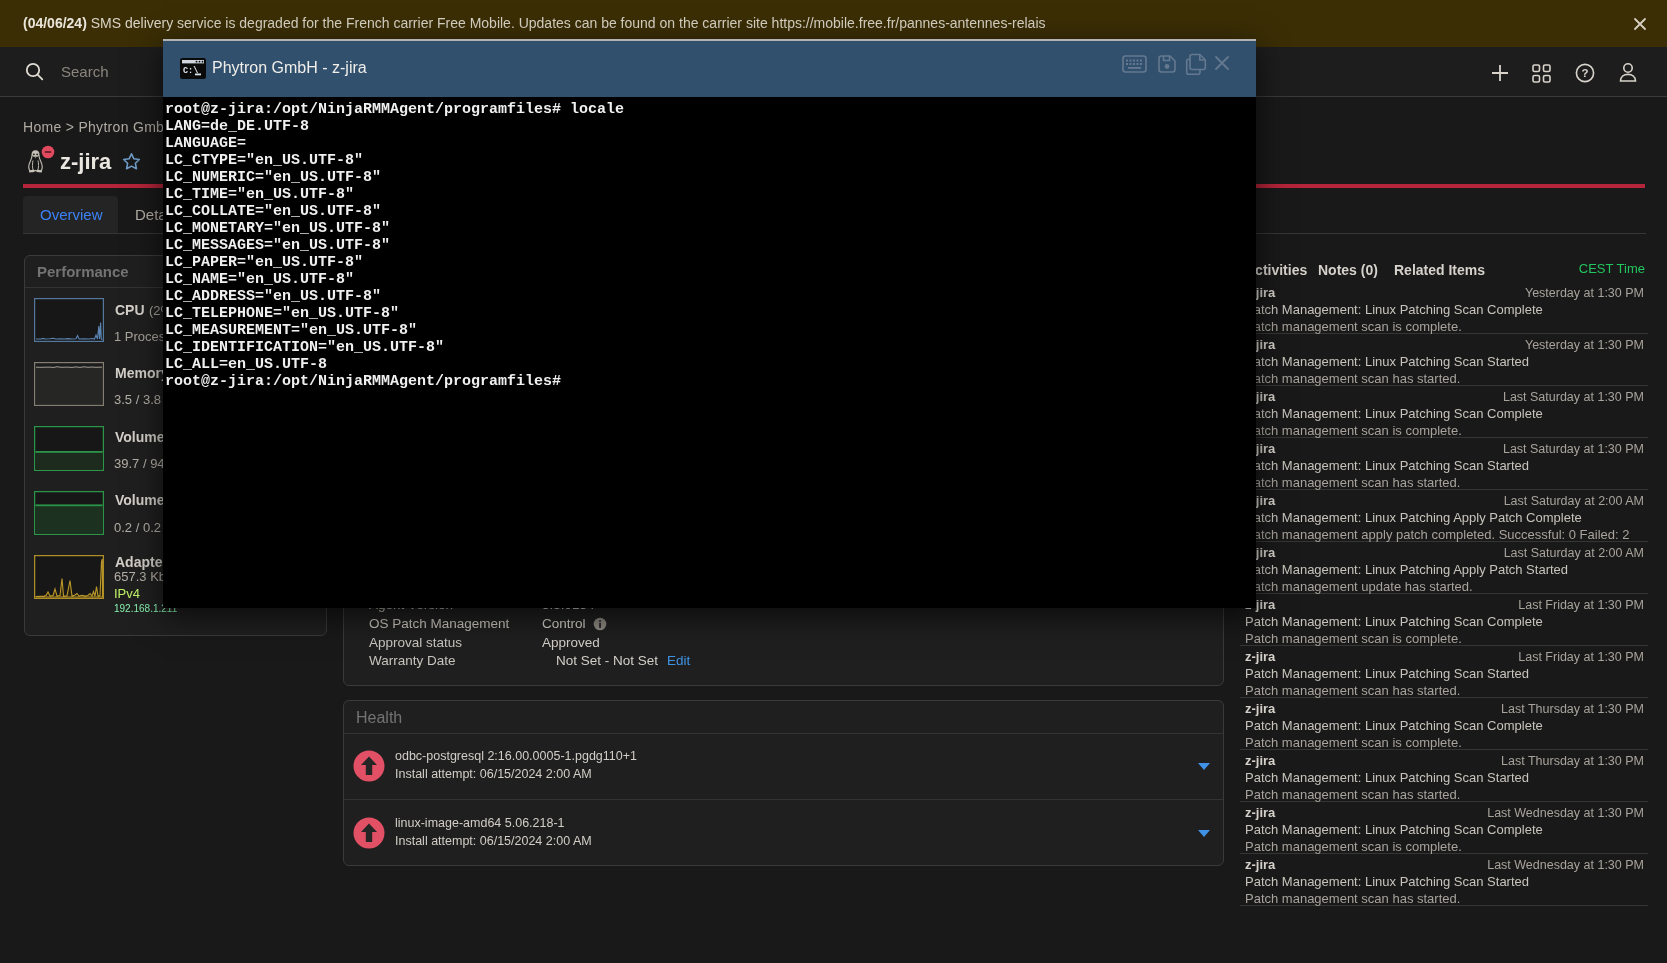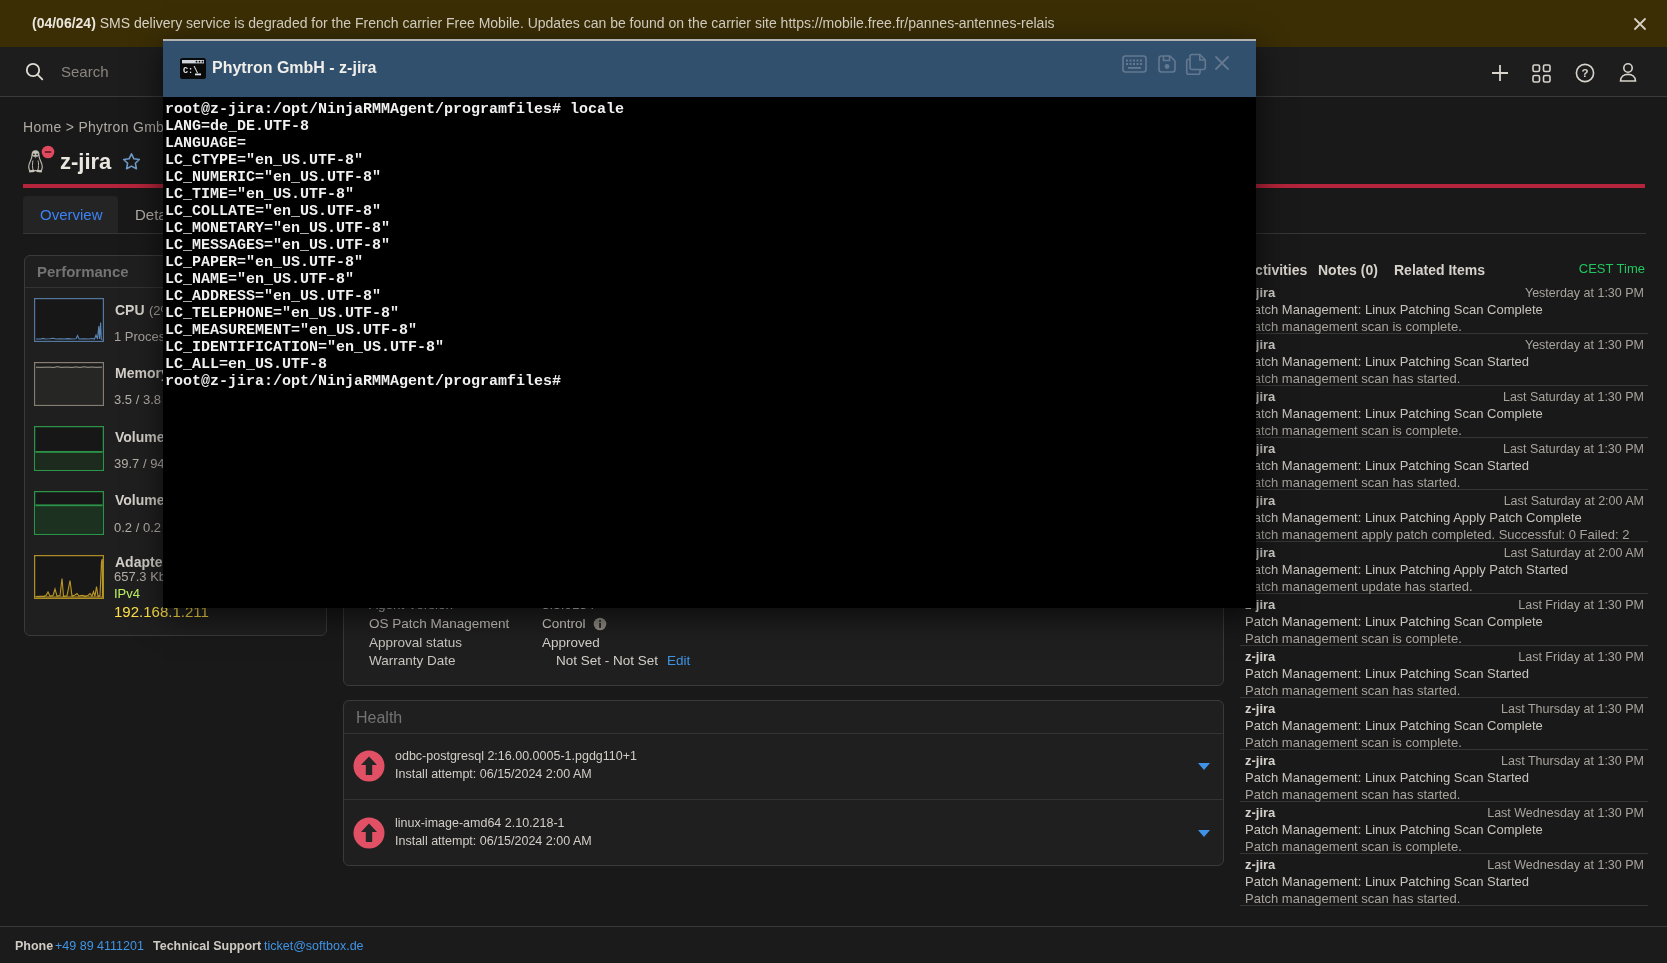--- a/index.html
+++ b/index.html
@@ -3,21 +3,21 @@
 <meta charset="utf-8">
 <style>
   * { margin:0; padding:0; box-sizing:border-box; }
   html,body { width:1667px; height:963px; overflow:hidden; background:#191919;
     font-family:"Liberation Sans", sans-serif; }
   .abs { position:absolute; }
   #page { position:relative; width:1667px; height:963px; background:#191919; }
 
   
   #banner { left:0; top:0; width:1667px; height:47px; background:#3b2e05;
-    color:#d8d3c6; font-size:14px; line-height:47px; padding-left:32px; }
+    color:#d8d3c6; font-size:14px; line-height:47px; padding-left:23px; }
   #banner b { color:#eae6dc; font-weight:700; }
 
   
   #header { left:0; top:47px; width:1667px; height:50px; background:#1d1d1d;
     border-bottom:1px solid #3a3a3a; }
   #searchtxt { left:61px; top:63px; font-size:15px; color:#8a867e; }
 
   
   #crumb { left:23px; top:119px; font-size:14px; letter-spacing:.3px; color:#b0aba3; }
   #devname { left:60px; top:149px; font-size:22px; font-weight:700; color:#eae7e1; }
@@ -54,21 +54,21 @@
   
   #footer { left:0; top:926px; width:1667px; height:37px; background:#1b1b1b;
     border-top:1px solid #383838; font-size:13px; color:#cfcbc4; }
 
   
   #modal { left:163px; top:39px; width:1093px; height:569px;
     box-shadow:0 8px 30px rgba(0,0,0,.65); }
   #mtop { position:absolute; left:0; top:0; width:1093px; height:1.5px; background:#b3b3b3; }
   #mtitle { position:absolute; left:0; top:1.5px; width:1093px; height:56.5px; background:#31506e; }
   #mtitle .txt { position:absolute; left:49px; top:18.5px; font-size:16px;
-    font-weight:700; color:#f0eee9; }
+    font-weight:400; color:#f0eee9; }
   #mbody { position:absolute; left:0; top:58px; width:1093px; height:511px; background:#000; }
   #term { position:absolute; left:2px; top:4px; font-family:"Liberation Mono", monospace;
     font-size:15px; font-weight:700; line-height:17px; color:#f0f0f0; white-space:pre; }
 </style>
 </head>
 <body>
 <div id="page">
   <div class="abs" id="banner"><b>(04/06/24)</b> SMS delivery service is degraded for the French carrier Free Mobile. Updates can be found on the carrier site https://mobile.free.fr/pannes-antennes-relais</div>
   <svg class="abs" style="left:1632px;top:16px" width="16" height="16" viewBox="0 0 16 16">
       <path d="M3 3 L13 13 M13 3 L3 13" stroke="#d6d0c5" stroke-width="1.8" stroke-linecap="round"></path>
@@ -162,21 +162,21 @@
   <div class="abs" style="left:115px;top:492px;font-size:14px;font-weight:700;color:#d3cfc8">Volume (/boot)</div>
   <div class="abs" style="left:114px;top:520px;font-size:13px;color:#b3aea6">0.2 / 0.2 GB free</div>
 
   <svg class="abs" style="left:34px;top:555px" width="70" height="44" viewBox="0 0 70 44">
     <rect x="0.6" y="0.6" width="68.8" height="42.8" fill="#171717" stroke="#ad8d26" stroke-width="1.3"></rect>
     <path d="M2 41.5 L10 41 L12 40.5 L14 37 L16 41 L19 40.5 L21 34 L23 41 L26 40.5 L28 23.5 L29.5 41 L33 40.7 L36 25.5 L38 41 L41 40 L43 38.5 L45 41 L48 40.2 L51 41 L54 40.5 L56 38.5 L58 41 L59.5 36.5 L61 41 L62.5 31.5 L64 41 L66 40.5 L67.5 6.5 L68.3 4 L68.6 41.5 L68.6 42 L2 42 Z" fill="#292211" stroke="#bb982a" stroke-width="1.1"></path>
   </svg>
   <div class="abs" style="left:115px;top:554px;font-size:14px;font-weight:700;color:#d3cfc8">Adapter (ens192)</div>
   <div class="abs" style="left:114px;top:569px;font-size:13px;color:#b3aea6">657.3 Kbps/s</div>
   <div class="abs" style="left:114px;top:586px;font-size:13px;color:#bef264">IPv4</div>
-  <div class="abs" style="left:114px;top:603px;font-size:15px;color:#fde047">192.168.1.211</div>
+  <div class="abs" style="left:114px;top:603px;font-size:10px;color:#86efac">192.168.1.211</div>
 
   <div class="abs panel" id="mid"></div>
   <div class="abs rowlbl" style="left:369px;top:597px">Agent Version</div>
   <div class="abs rowval" style="left:542px;top:597px">5.3.9134</div>
   <div class="abs rowlbl" style="left:369px;top:616px">OS Patch Management</div>
   <div class="abs rowval" style="left:542px;top:616px">Control</div>
   <div class="abs rowlbl" style="left:369px;top:635px">Approval status</div>
   <div class="abs rowval" style="left:542px;top:635px">Approved</div>
   <div class="abs rowlbl" style="left:369px;top:653px">Warranty Date</div>
   <div class="abs rowval" style="left:556px;top:653px">Not Set - Not Set</div>
@@ -197,21 +197,21 @@
     </svg>
   <div class="abs" style="left:395px;top:749px;font-size:12.5px;color:#d2cec7">odbc-postgresql 2:16.00.0005-1.pgdg110+1</div>
   <div class="abs" style="left:395px;top:767px;font-size:12.5px;color:#d2cec7">Install attempt: 06/15/2024 2:00 AM</div>
   <svg class="abs" style="left:1198px;top:763px" width="12" height="7" viewBox="0 0 12 7">
       <path d="M0 0 H12 L6 7 Z" fill="#3f92e6"></path>
     </svg>
   <svg class="abs" style="left:353px;top:817px" width="32" height="32" viewBox="0 0 32 32">
       <circle cx="16" cy="16" r="15.5" fill="#e15064"></circle>
       <path d="M16 6.5 L24 15 H19.2 V25 H12.8 V15 H8 Z" fill="#252525"></path>
     </svg>
-  <div class="abs" style="left:395px;top:816px;font-size:12.5px;color:#d2cec7">linux-image-amd64 2.10.218-1</div>
+  <div class="abs" style="left:395px;top:816px;font-size:12.5px;color:#d2cec7">linux-image-amd64 5.06.218-1</div>
   <div class="abs" style="left:395px;top:834px;font-size:12.5px;color:#d2cec7">Install attempt: 06/15/2024 2:00 AM</div>
   <svg class="abs" style="left:1198px;top:830px" width="12" height="7" viewBox="0 0 12 7">
       <path d="M0 0 H12 L6 7 Z" fill="#3f92e6"></path>
     </svg>
 
   <div class="abs acttab" style="left:1245px">Activities</div>
   <div class="abs acttab" style="left:1318px">Notes (0)</div>
   <div class="abs acttab" style="left:1394px">Related Items</div>
   <div class="abs" style="right:22px;top:261px;font-size:13px;color:#22c55e">CEST Time</div>
   <div class="actrow" style="top:282px">
@@ -280,26 +280,20 @@
     <div class="l2">Patch Management: Linux Patching Scan Complete</div>
     <div class="l3">Patch management scan is complete.</div>
   </div>
   <div class="actrow" style="top:854px">
     <div class="t">z-jira</div>
       <div class="ts">Last Wednesday at 1:30 PM</div>
     <div class="l2">Patch Management: Linux Patching Scan Started</div>
     <div class="l3">Patch management scan has started.</div>
   </div>
 
-  <div class="abs" id="footer">
-    <span style="position:absolute;left:15px;top:12px;font-weight:700;font-size:12.5px">Phone</span>
-    <span style="position:absolute;left:55px;top:12px;font-size:12.5px" class="bluelink">+49 89 4111201</span>
-    <span style="position:absolute;left:153px;top:12px;font-weight:700;font-size:12.5px">Technical Support</span>
-    <span style="position:absolute;left:264px;top:12px;font-size:12.5px" class="bluelink">ticket@softbox.de</span>
-  </div>
 
   <div class="abs" id="modal">
     <div id="mtop"></div>
     <div id="mtitle">
       <svg style="position:absolute;left:17px;top:17.5px" width="26" height="21" viewBox="0 0 26 21">
         <rect x="0" y="0" width="26" height="21" rx="2.5" fill="#0a0a0a"></rect>
         <rect x="2" y="2" width="22" height="3.4" fill="#cfd6de"></rect>
         <circle cx="16.5" cy="3.7" r="0.9" fill="#0a0a0a"></circle>
           <circle cx="19.5" cy="3.7" r="0.9" fill="#0a0a0a"></circle>
           <circle cx="22.5" cy="3.7" r="0.9" fill="#0a0a0a"></circle>

